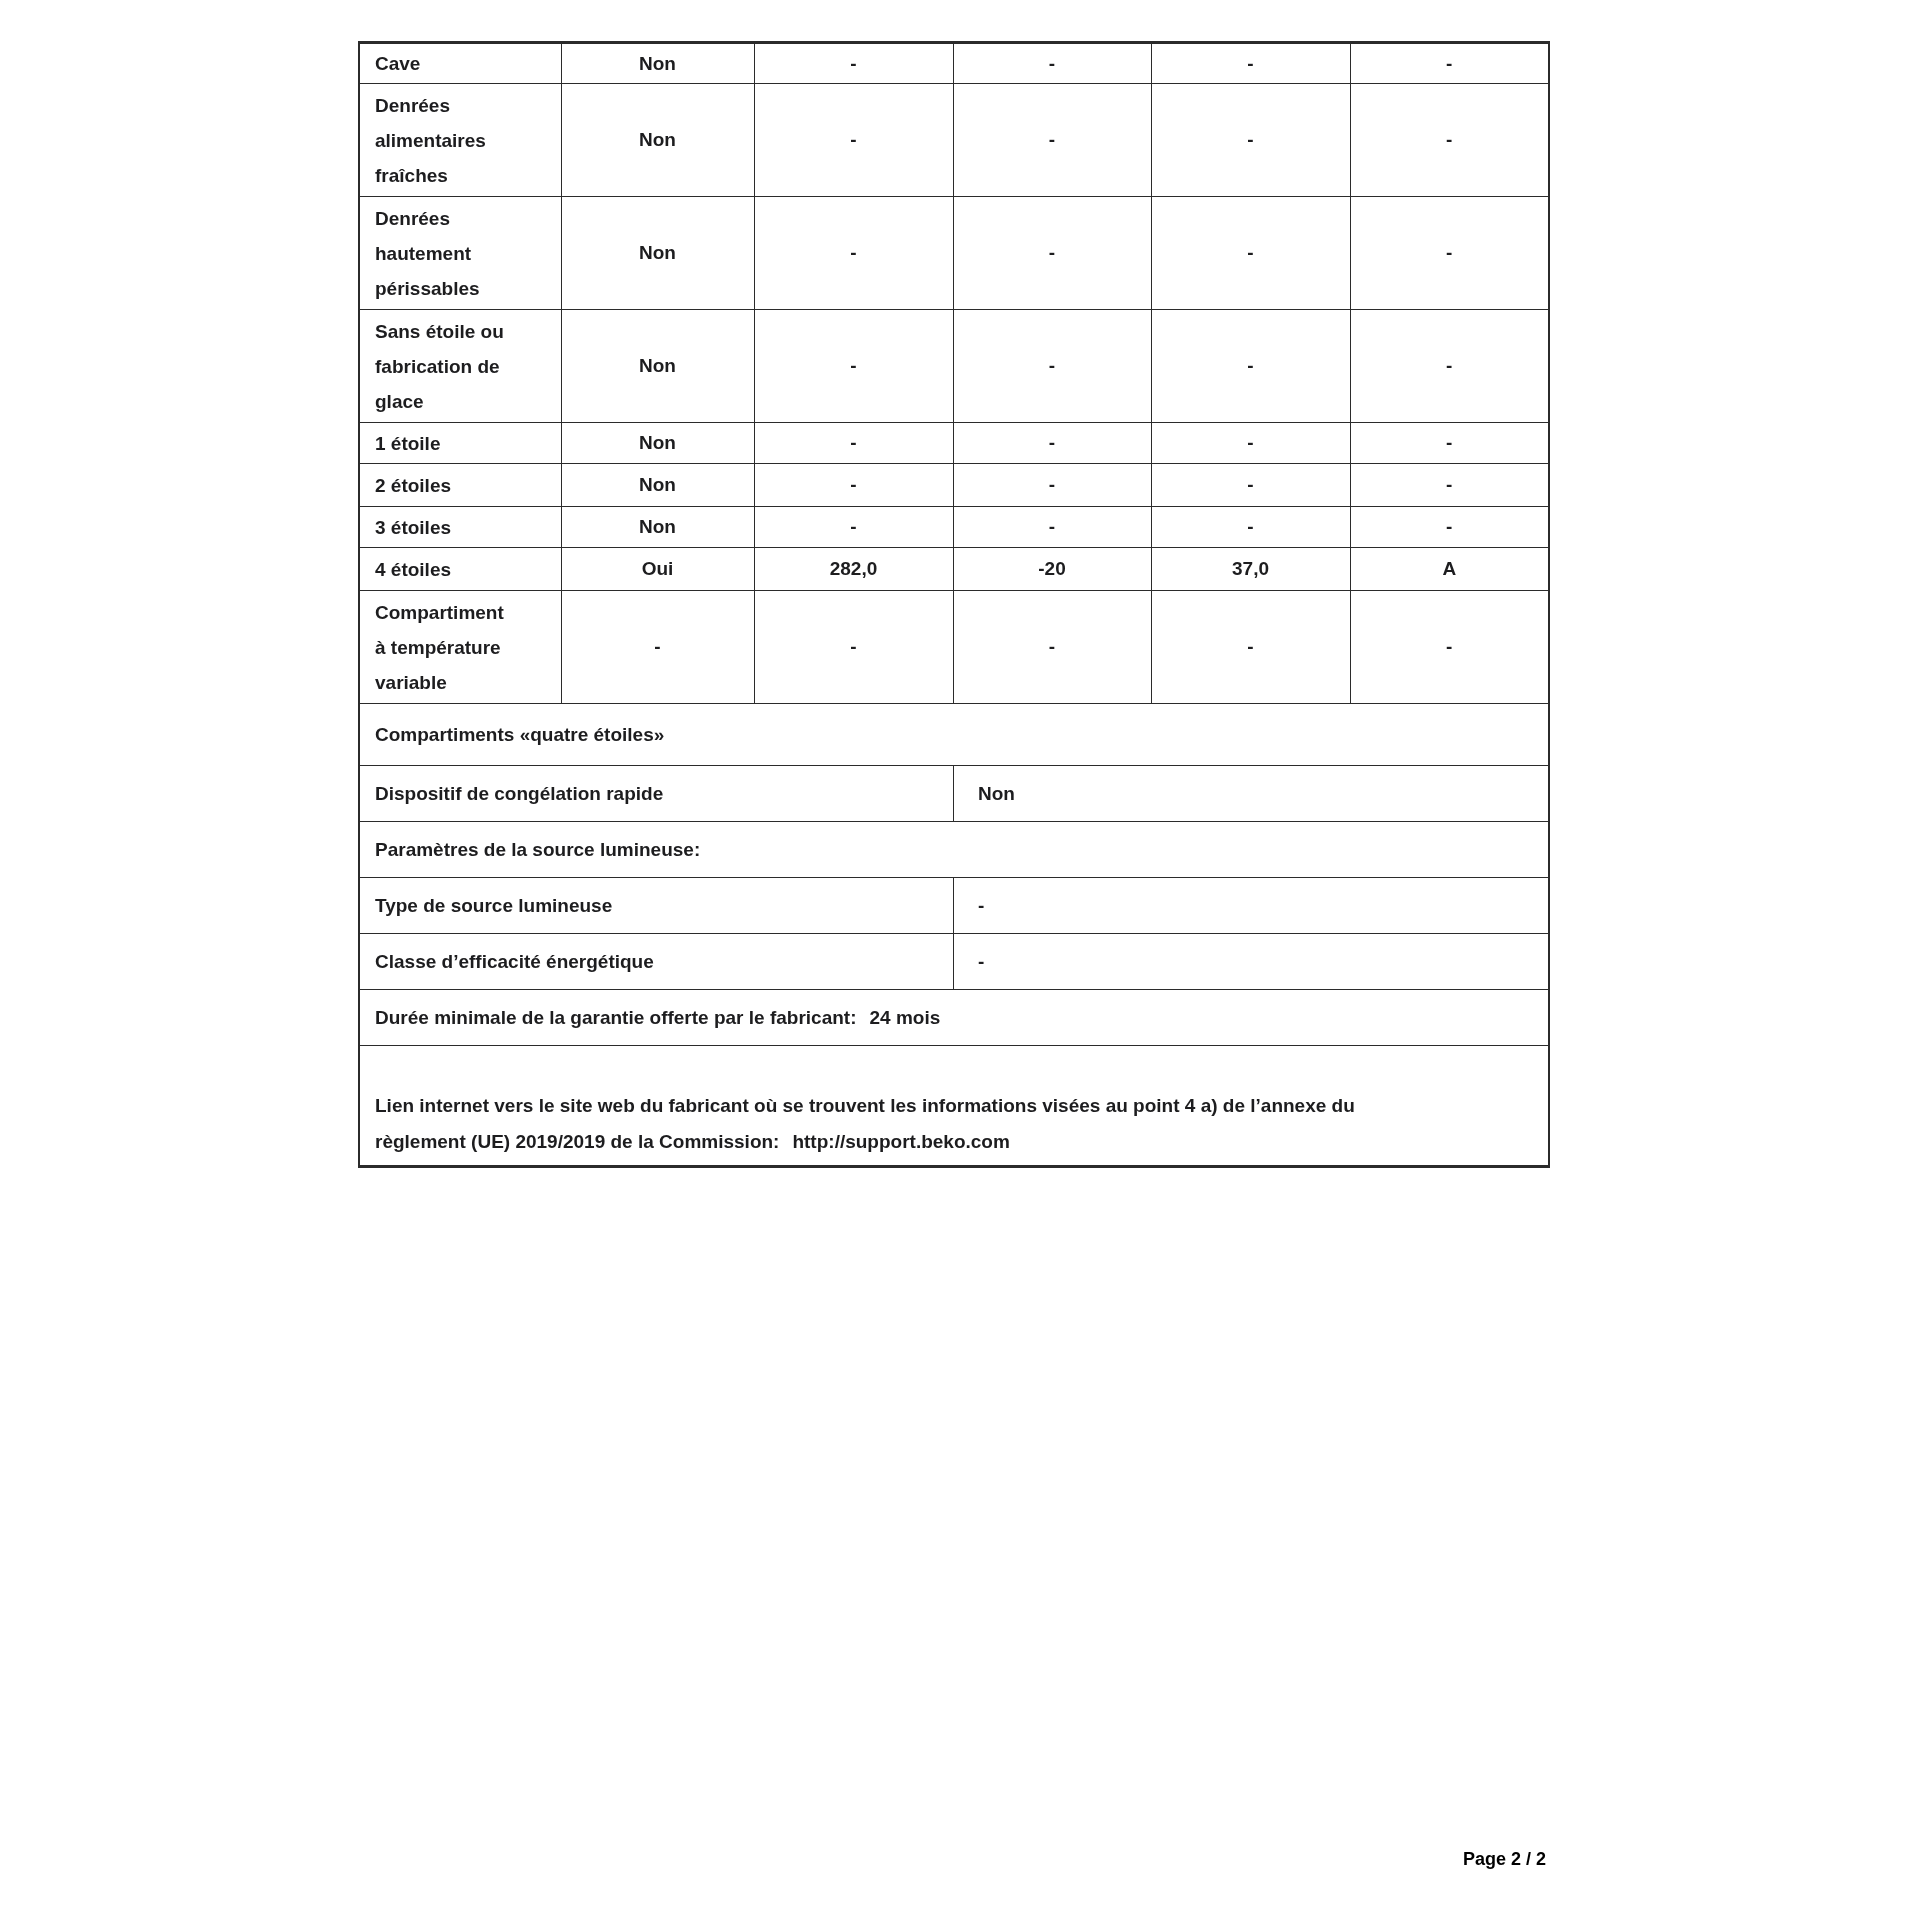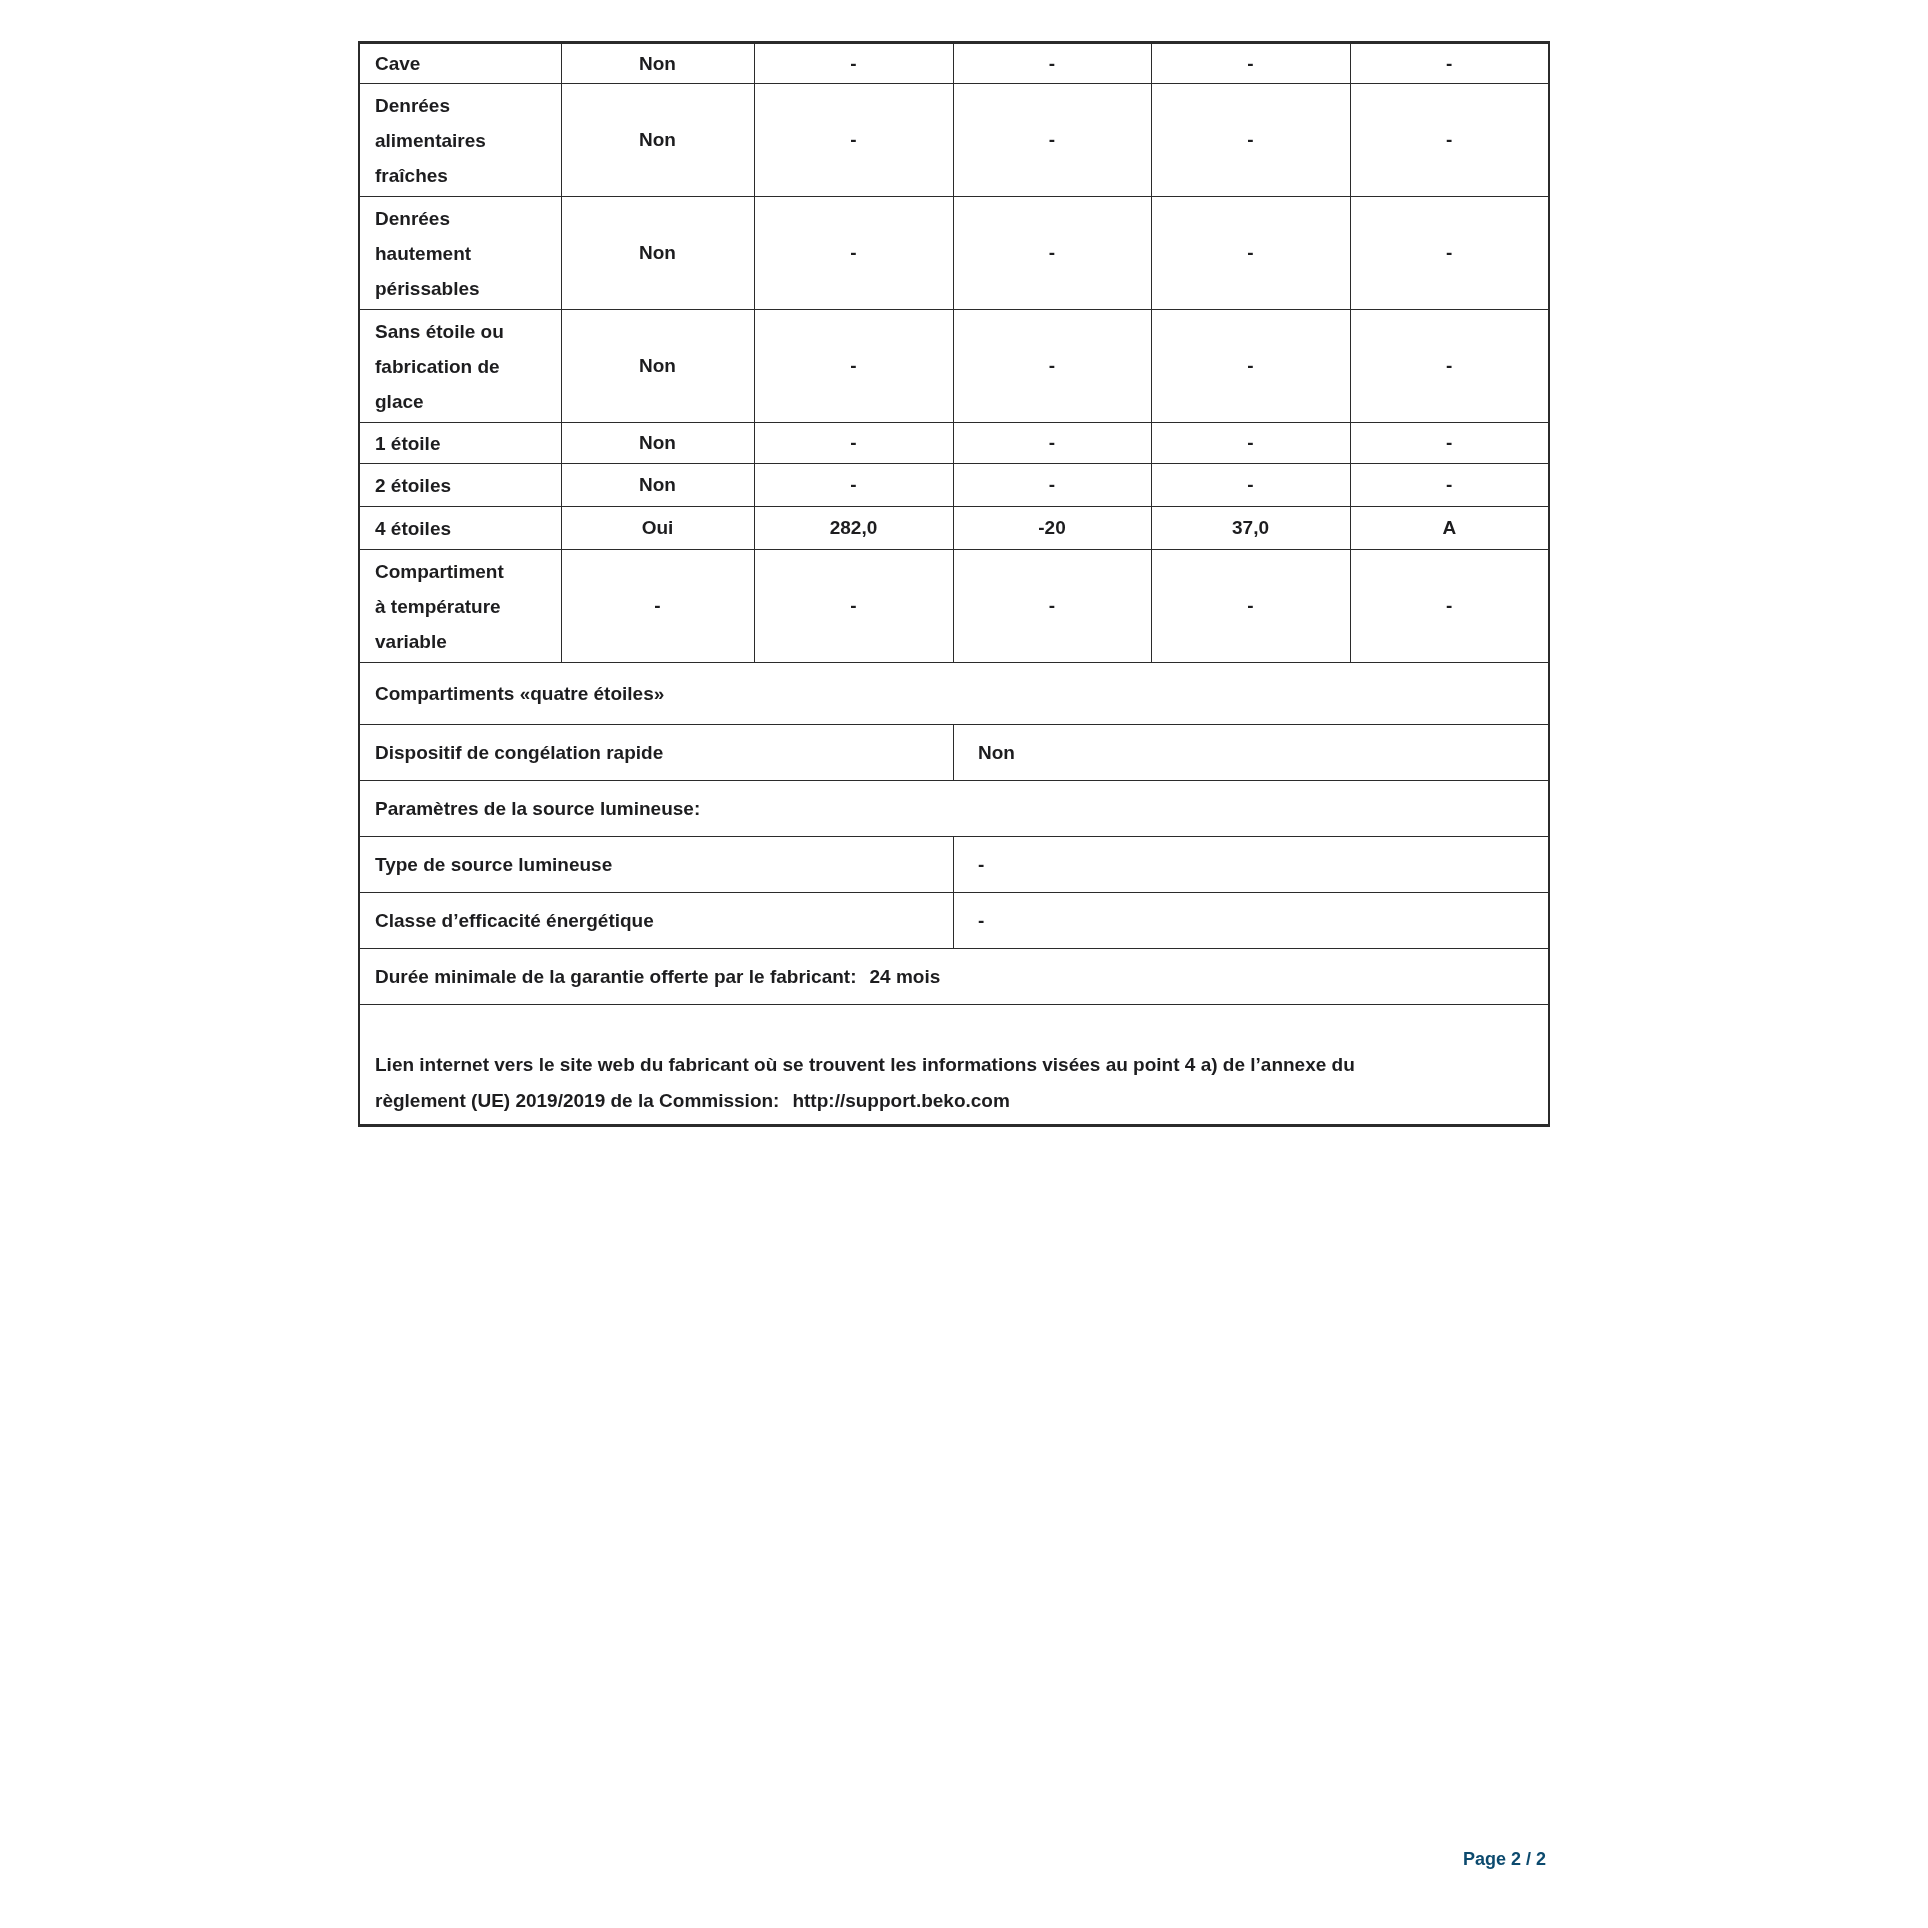--- a/index.html
+++ b/index.html
@@ -65,21 +65,21 @@
   tr.r-sec-sm { height:62px; }
   tr.r-link { height:87px; }
   .footer {
     position:absolute;
     top:1849px;
     left:1264px;
     width:282px;
     text-align:right;
     font-size:18px;
     font-weight:700;
-    color:#0c4a6e;
+    color:#000000;
   }
 </style>
 </head>
 <body>
 
 <div class="page">
 
   <table class="sheet">
     <colgroup>
       <col style="width:202px">
@@ -137,20 +137,28 @@
         <td class="val">-</td>
       </tr>
       <tr class="r-4s">
         <td class="lbl">2 étoiles</td>
         <td class="val">Non</td>
         <td class="val">-</td>
         <td class="val">-</td>
         <td class="val">-</td>
         <td class="val">-</td>
       </tr>
+      <tr class="r-1l">
+        <td class="lbl">3 étoiles</td>
+        <td class="val">Non</td>
+        <td class="val">-</td>
+        <td class="val">-</td>
+        <td class="val">-</td>
+        <td class="val">-</td>
+      </tr>
       <tr class="r-4s">
         <td class="lbl">4 étoiles</td>
         <td class="val">Oui</td>
         <td class="val">282,0</td>
         <td class="val">-20</td>
         <td class="val">37,0</td>
         <td class="val">A</td>
       </tr>
       <tr class="r-3l">
         <td class="lbl">Compartiment

